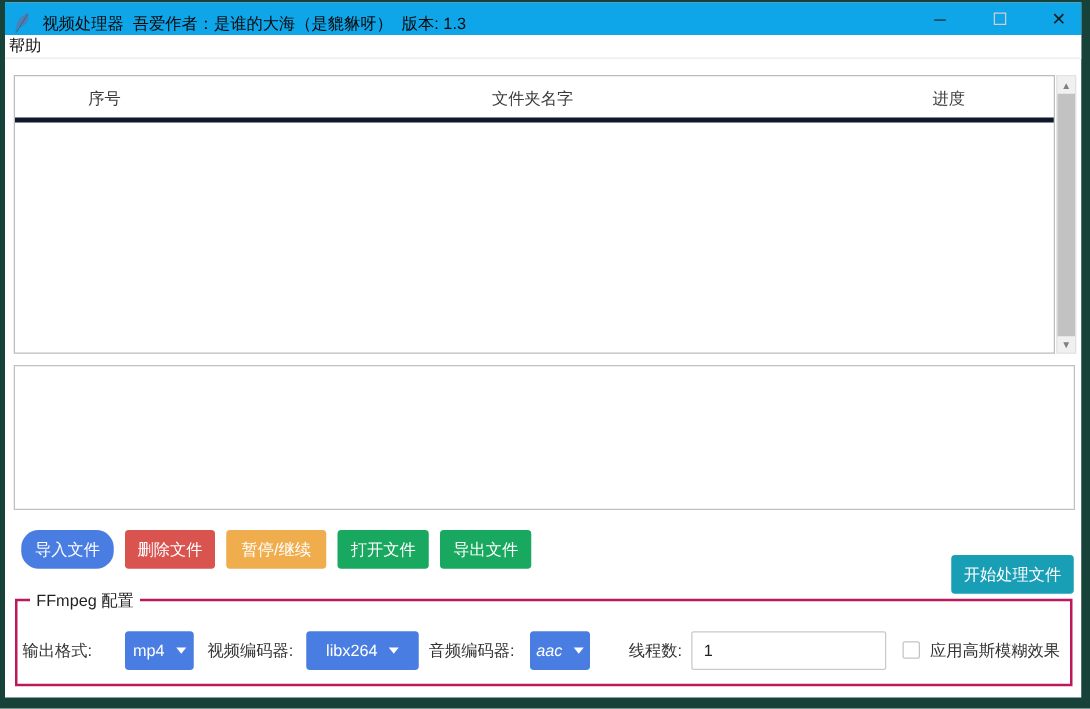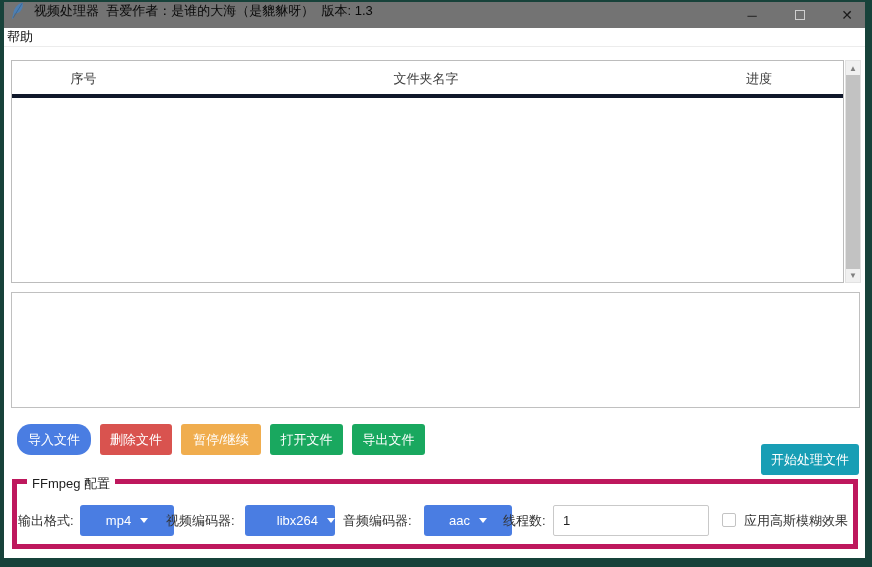--- a/index.html
+++ b/index.html
@@ -1,21 +1,21 @@
 <!DOCTYPE html>
 <html><head>
 <meta charset="utf-8">
 <style>
   * { margin:0; padding:0; box-sizing:border-box; }
   body { font-family:"Liberation Sans","DejaVu Sans",sans-serif; }
   .screen { position:relative; width:872px; height:567px; background:#17423a; overflow:hidden; }
   .window { position:absolute; left:4px; top:2px; width:861px; height:556px; background:#ffffff; }
 
   
-  .titlebar { position:absolute; left:0; top:0; width:861px; height:26px; background:#737373; display:flex; align-items:flex-start; }
+  .titlebar { position:absolute; left:0; top:0; width:861px; height:26px; background:#0ea5e9; display:flex; align-items:flex-end; }
   .app-icon { margin-left:7px; width:14px; height:18px; display:flex; align-items:center; }
   .title-text { margin-left:9px; font-size:13px; color:#0a0a0a; white-space:pre; }
   .win-btn { position:absolute; top:0; height:26px; display:flex; align-items:center; justify-content:center; color:#1a1a1a; cursor:default; }
   .btn-min { left:736px; width:24px; font-size:13px; }
   .btn-max { left:784px; width:24px; }
   .max-box { width:10px; height:10px; border:1px solid #cfcfcf; display:inline-block; }
   .btn-close { left:830px; width:26px; font-size:14px; }
 
   
   .menubar { position:absolute; left:0; top:26px; width:861px; height:19px; background:#ffffff; border-bottom:1px solid #ececec; display:flex; align-items:center; }
@@ -40,28 +40,28 @@
   
   .act-btn { position:absolute; top:422px; height:31px; border:none; border-radius:3px; color:#fff; font-size:13px; font-family:inherit; display:flex; align-items:center; justify-content:center; cursor:default; }
   .b-import { left:13px;  width:74px;border-radius:14px; }
   .b-delete { left:96px;  width:72px; }
   .b-pause  { left:177px; width:80px; }
   .b-open   { left:266px; width:73px; }
   .b-export { left:348px; width:73px; }
   .b-start  { left:757px; width:98px;margin-top:20px; }
 
   
-  .groupbox { position:absolute; left:8px; top:477px; width:846px; height:70px; border:5px solid #be185d; }
+  .groupbox { position:absolute; left:8px; top:477px; width:846px; height:70px; border:2px solid #be185d; }
   .group-label { position:absolute; left:10px; top:-9px; background:#fff; padding:0 5px; font-size:13px; color:#1f1f1f; }
   .cfg-label { position:absolute; top:510px; font-size:13px; color:#333; }
   .l-format  { left:14px; }  .l-vcodec { left:162px; } .l-acodec { left:339px; } .l-threads { left:499px; }
   .dropdown { position:absolute; top:503px; height:31px; border-radius:3px; color:#fff; font-size:13px; display:flex; align-items:center; justify-content:center; gap:9px; cursor:default; }
-  .dd-format { left:76px;  width:94px; }
+  .dd-format { left:96px;  width:55px; }
   .dd-vcodec { left:241px; width:90px; }
-  .dd-acodec { left:420px; width:88px; }
+  .dd-acodec { left:420px; width:48px;font-style:italic; }
   .dd-arrow { width:0; height:0; border-left:4px solid transparent; border-right:4px solid transparent; border-top:5px solid #ffffff; }
   .threads-input { position:absolute; left:549px; top:503px; width:156px; height:31px; border:1px solid #c9c9c9; border-radius:2px; font-size:13px; color:#222; padding-left:9px; font-family:inherit; outline:none; }
   .checkbox { position:absolute; left:718px; top:511px; width:14px; height:14px; border:1px solid #c3c3c3; border-radius:2px; background:#fff; }
   .cb-label { left:740px; }
 </style>
 </head>
 <body>
 
 <div class="screen">
   <div class="window">
@@ -113,21 +113,21 @@
       <span class="group-label">FFmpeg 配置</span>
     </div>
 
     <span class="cfg-label l-format">输出格式:</span>
     <div class="dropdown dd-format" style="background-color: rgb(74, 125, 226);">
       <span>mp4</span>
       <span class="dd-arrow"></span>
     </div>
 
     <span class="cfg-label l-vcodec">视频编码器:</span>
-    <div class="dropdown dd-vcodec" style="background-color: rgb(74, 125, 226); justify-content: flex-end;">
+    <div class="dropdown dd-vcodec" style="background-color: rgb(74, 125, 226);">
       <span>libx264</span>
       <span class="dd-arrow"></span>
     </div>
 
     <span class="cfg-label l-acodec">音频编码器:</span>
     <div class="dropdown dd-acodec" style="background-color: rgb(74, 125, 226);">
       <span>aac</span>
       <span class="dd-arrow"></span>
     </div>
 

